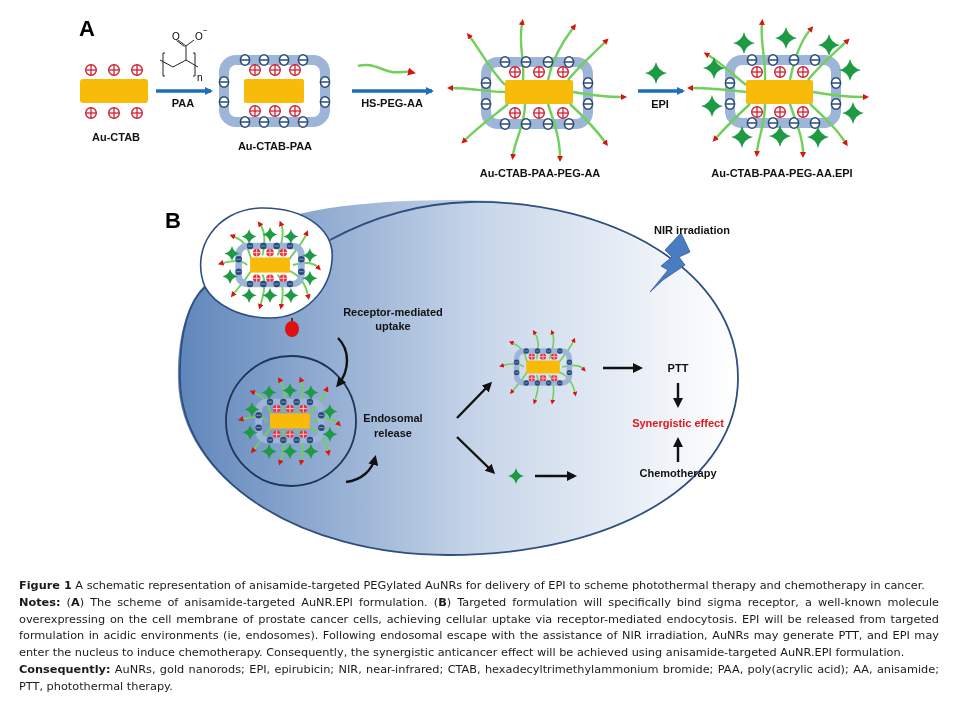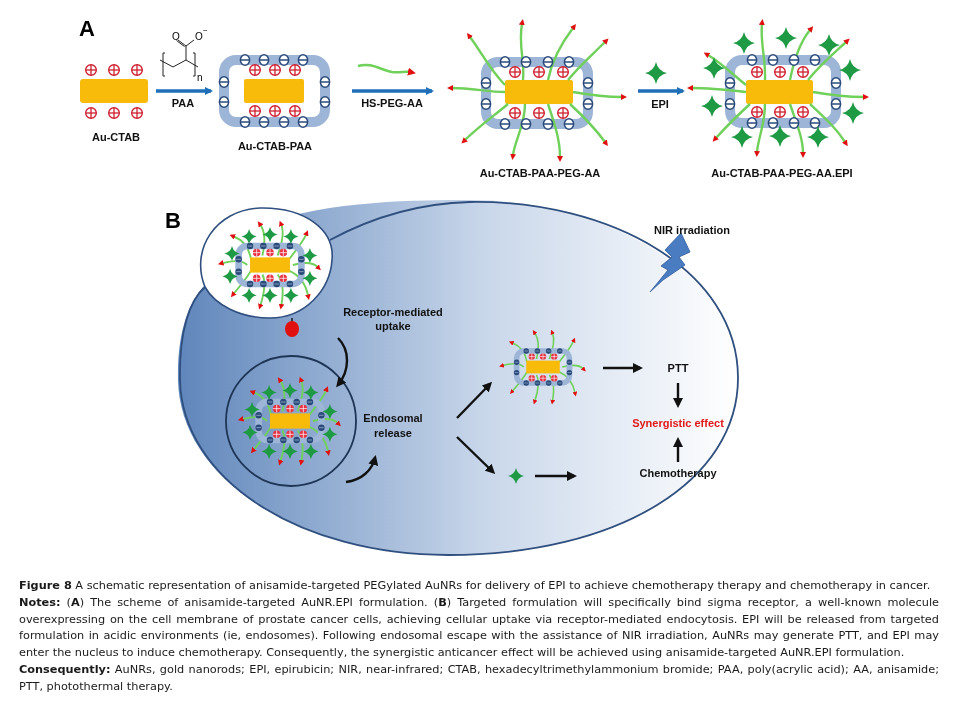--- a/index.html
+++ b/index.html
@@ -362,16 +362,16 @@
     <line x1="457" y1="437" x2="493" y2="472" marker-end="url(#ahBlack)"></line>
     <line x1="603" y1="368" x2="640" y2="368" marker-end="url(#ahBlack)"></line>
     <line x1="535" y1="476" x2="574" y2="476" marker-end="url(#ahBlack)"></line>
     <line x1="678" y1="383" x2="678" y2="405" marker-end="url(#ahBlack)"></line>
     <line x1="678" y1="462" x2="678" y2="440" marker-end="url(#ahBlack)"></line>
   </g>
   <use href="#sStar" x="516" y="476"></use>
 </svg>
 
 <div id="caption">
-  <p><span class="b">Figure 8</span><span> A schematic representation of anisamide-targeted PEGylated AuNRs for delivery of EPI to achieve chemotherapy therapy and chemotherapy in cancer.</span></p>
+  <p><span class="b">Figure 1</span><span> A schematic representation of anisamide-targeted PEGylated AuNRs for delivery of EPI to scheme photothermal therapy and chemotherapy in cancer.</span></p>
   <p><span class="b">Notes:</span><span> (</span><span class="b">A</span><span>) The scheme of anisamide-targeted AuNR.EPI formulation. (</span><span class="b">B</span><span>) Targeted formulation will specifically bind sigma receptor, a well-known molecule overexpressing on the cell membrane of prostate cancer cells, achieving cellular uptake via receptor-mediated endocytosis. EPI will be released from targeted formulation in acidic environments (ie, endosomes). Following endosomal escape with the assistance of NIR irradiation, AuNRs may generate PTT, and EPI may enter the nucleus to induce chemotherapy. Consequently, the synergistic anticancer effect will be achieved using anisamide-targeted AuNR.EPI formulation.</span></p>
   <p><span class="b">Consequently:</span><span> AuNRs, gold nanorods; EPI, epirubicin; NIR, near-infrared; CTAB, hexadecyltrimethylammonium bromide; PAA, poly(acrylic acid); AA, anisamide; PTT, photothermal therapy.</span></p>
 </div>
 
 </body></html>

